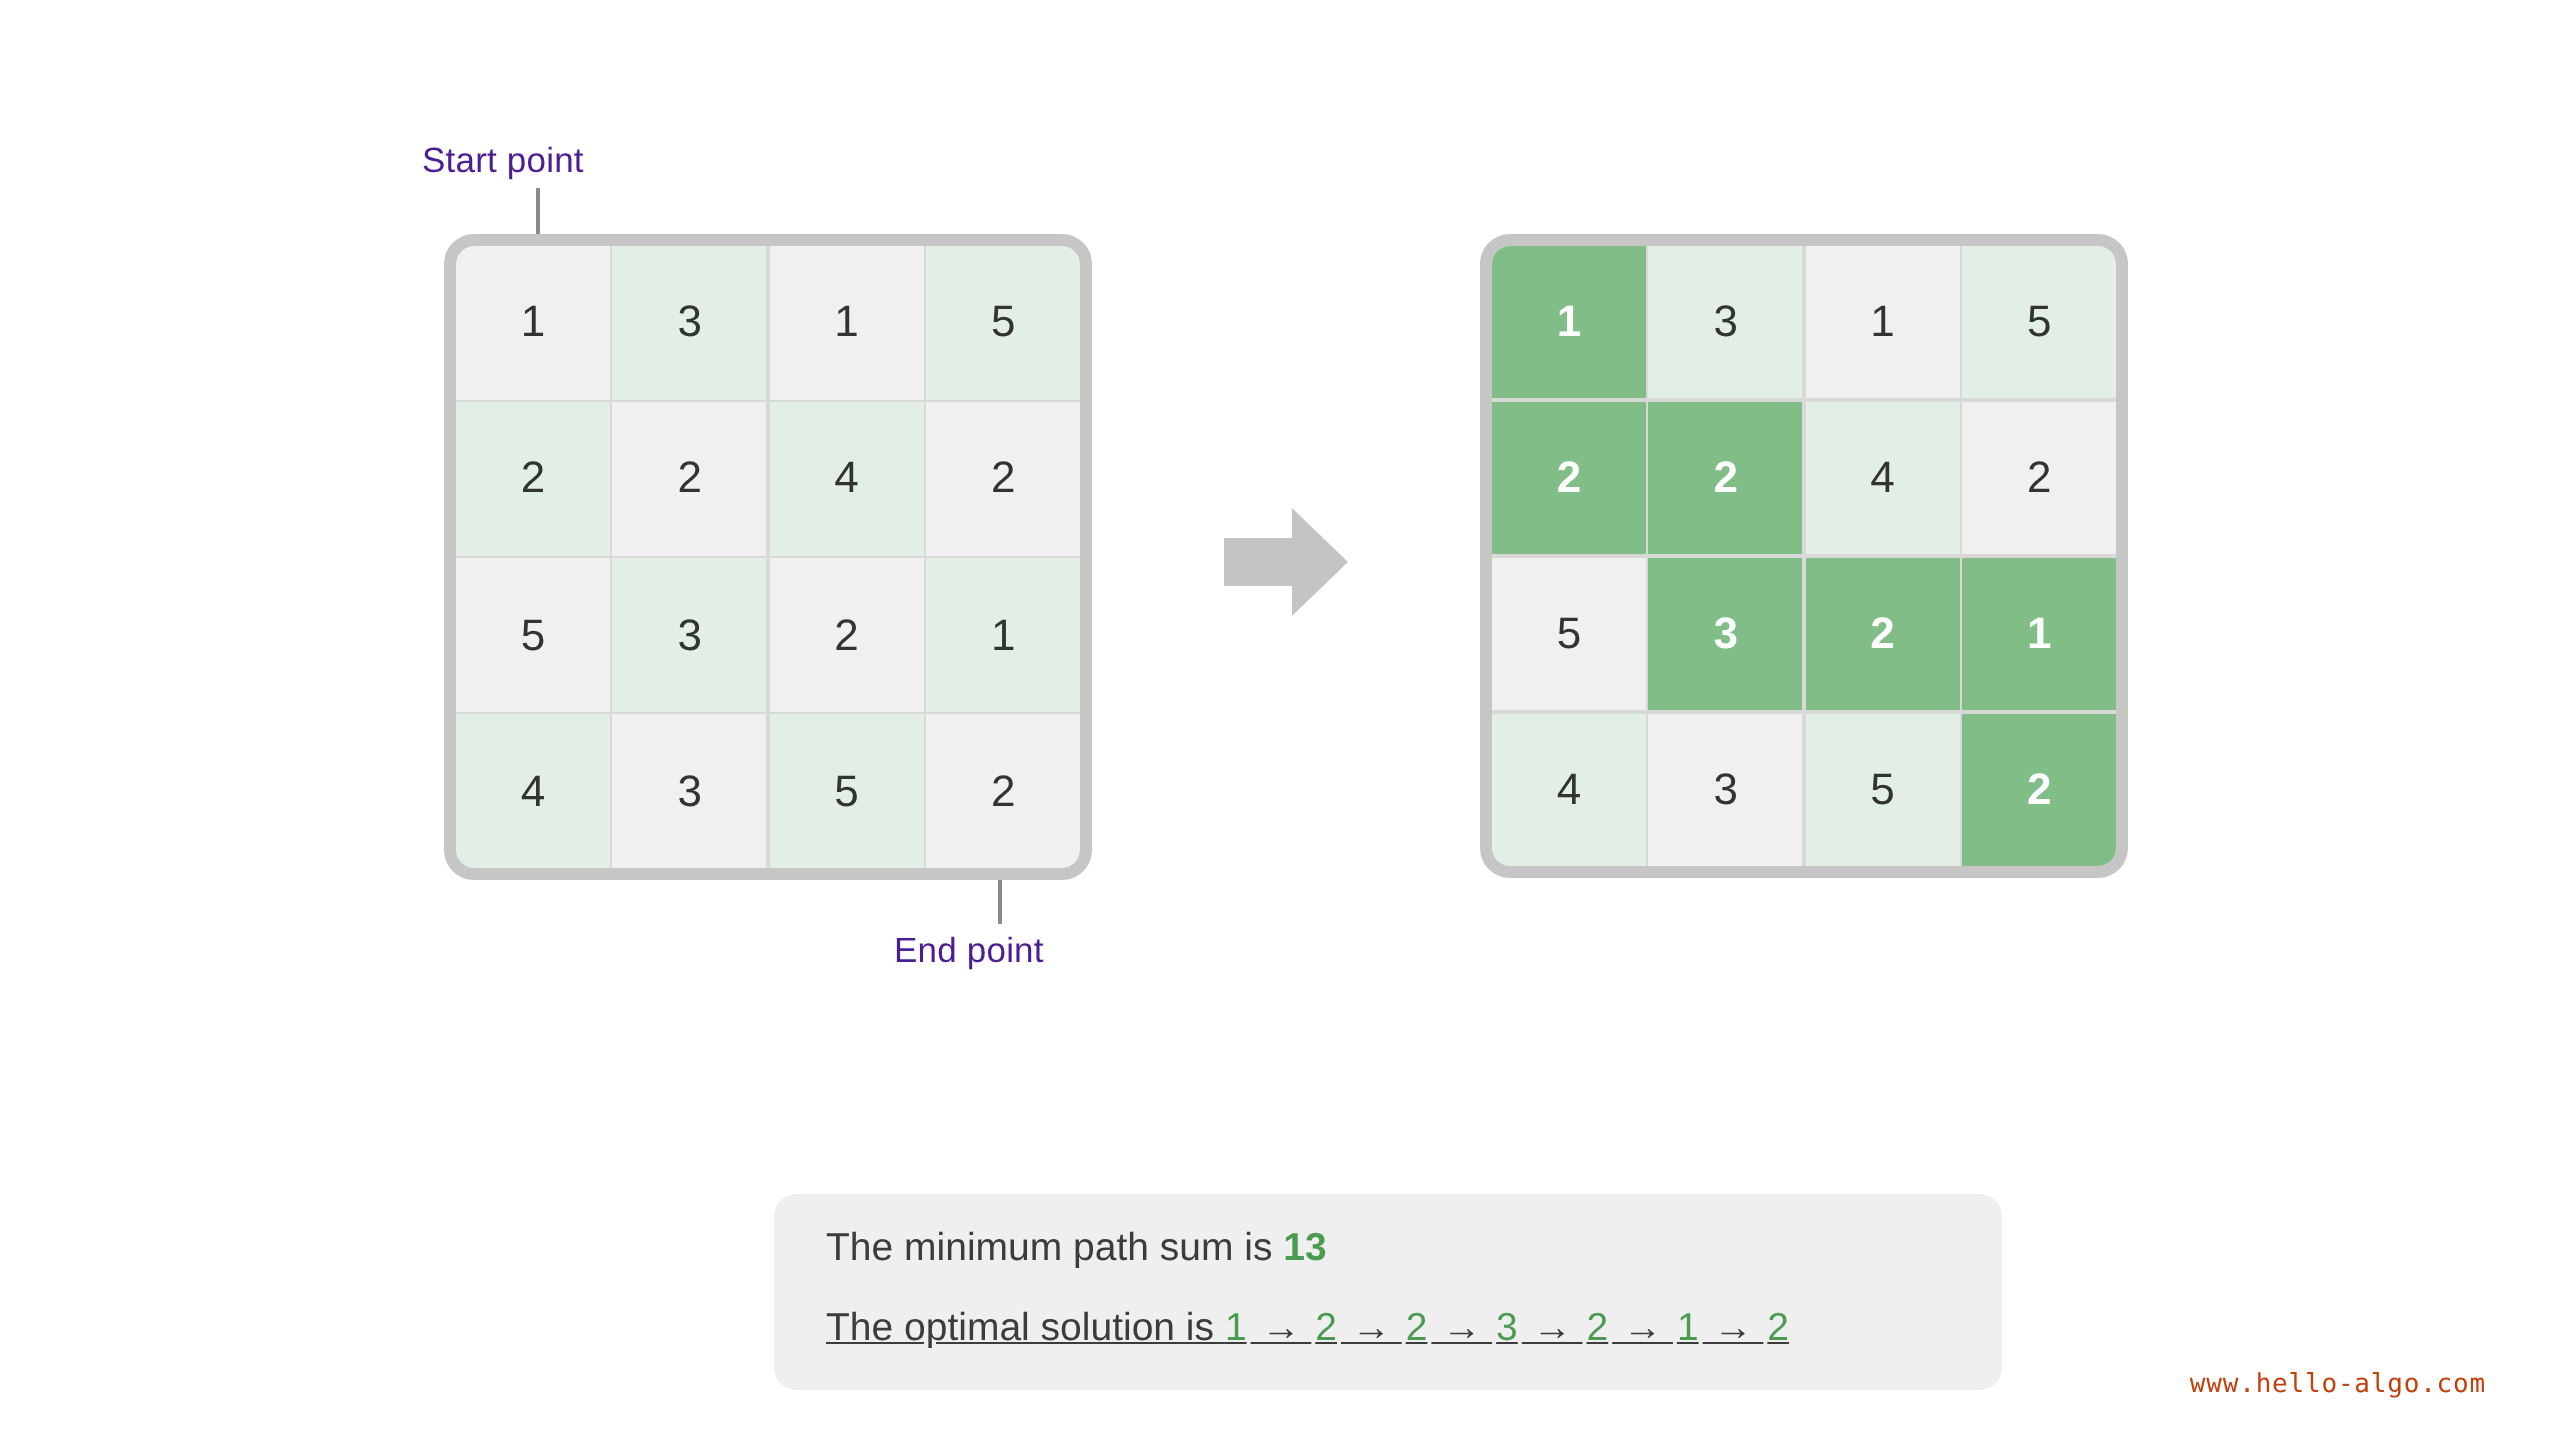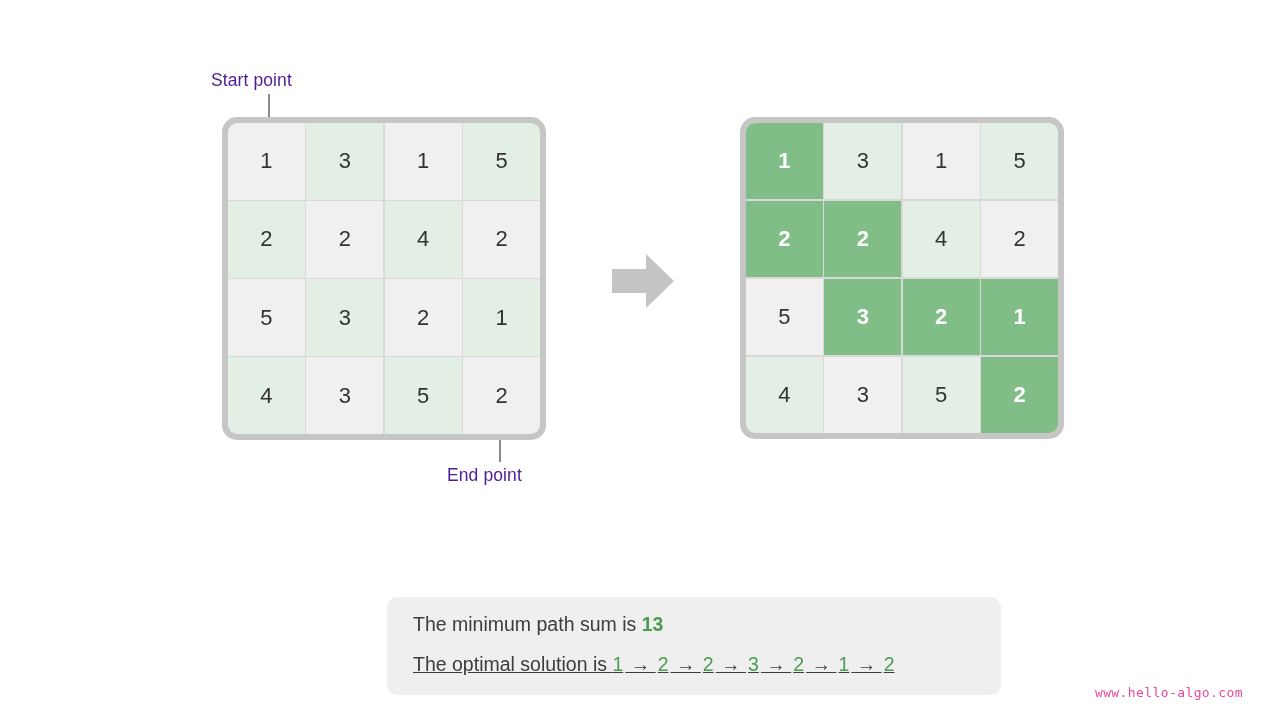--- a/index.html
+++ b/index.html
@@ -121,21 +121,21 @@
     padding: 0 2px;
   }
 
   
   #watermark {
     position: absolute;
     right: 37px;
     bottom: 20px;
     font-family: "DejaVu Sans Mono", monospace;
     font-size: 13px;
-    color: #ec4899;
+    color: #c2410c;
     letter-spacing: 0.4px;
     white-space: nowrap;
   }
 </style>
 </head>
 <body>
 
 <div class="stage">
 
   <div class="anno-label" id="start-label">Start point</div>

